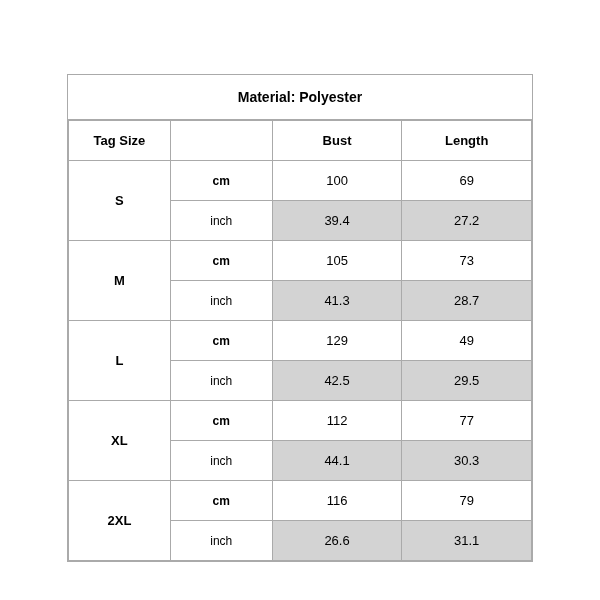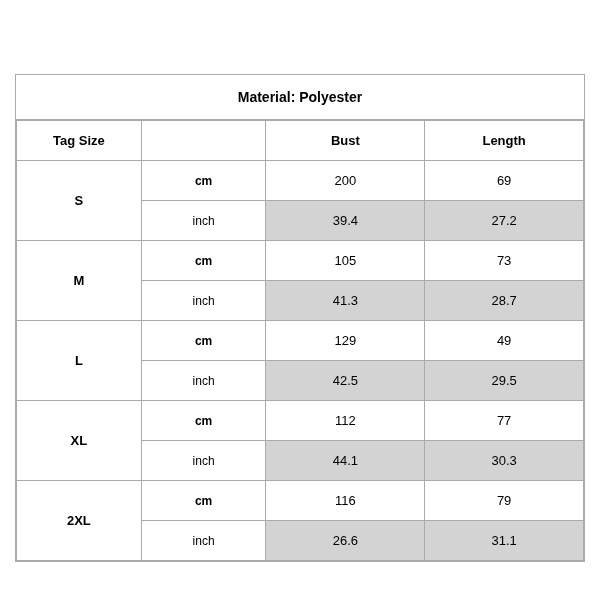--- a/index.html
+++ b/index.html
@@ -13,21 +13,21 @@
       height: 600px;
       display: flex;
       align-items: center;
       justify-content: center;
       background: #fff;
       font-family: Arial, sans-serif;
       font-size: 13px;
     }
 
     .container {
-      width: 570px;
+      width: 466px;
       border: 1px solid #aaa;
       margin-top: 36px;
     }
 
     .title-row {
       text-align: center;
       padding: 14px;
       font-weight: bold;
       font-size: 14px;
       border-bottom: 1px solid #aaa;
@@ -86,21 +86,21 @@
         </th>
         <th style="width:28%">
           <span>Length</span>
         </th>
       </tr>
     </thead>
     <tbody id="table-body">
     <tr>
           <td rowspan="2" class="tag-size-cell">S</td>
           <td class="unit-cell">cm</td>
-          <td>200</td>
+          <td>100</td>
           <td>69</td>
         </tr>
         <tr>
           <td class="unit-cell inch">inch</td>
           <td class="shaded">39.4</td>
           <td class="shaded">27.2</td>
         </tr>
         <tr>
           <td rowspan="2" class="tag-size-cell">M</td>
           <td class="unit-cell">cm</td>

